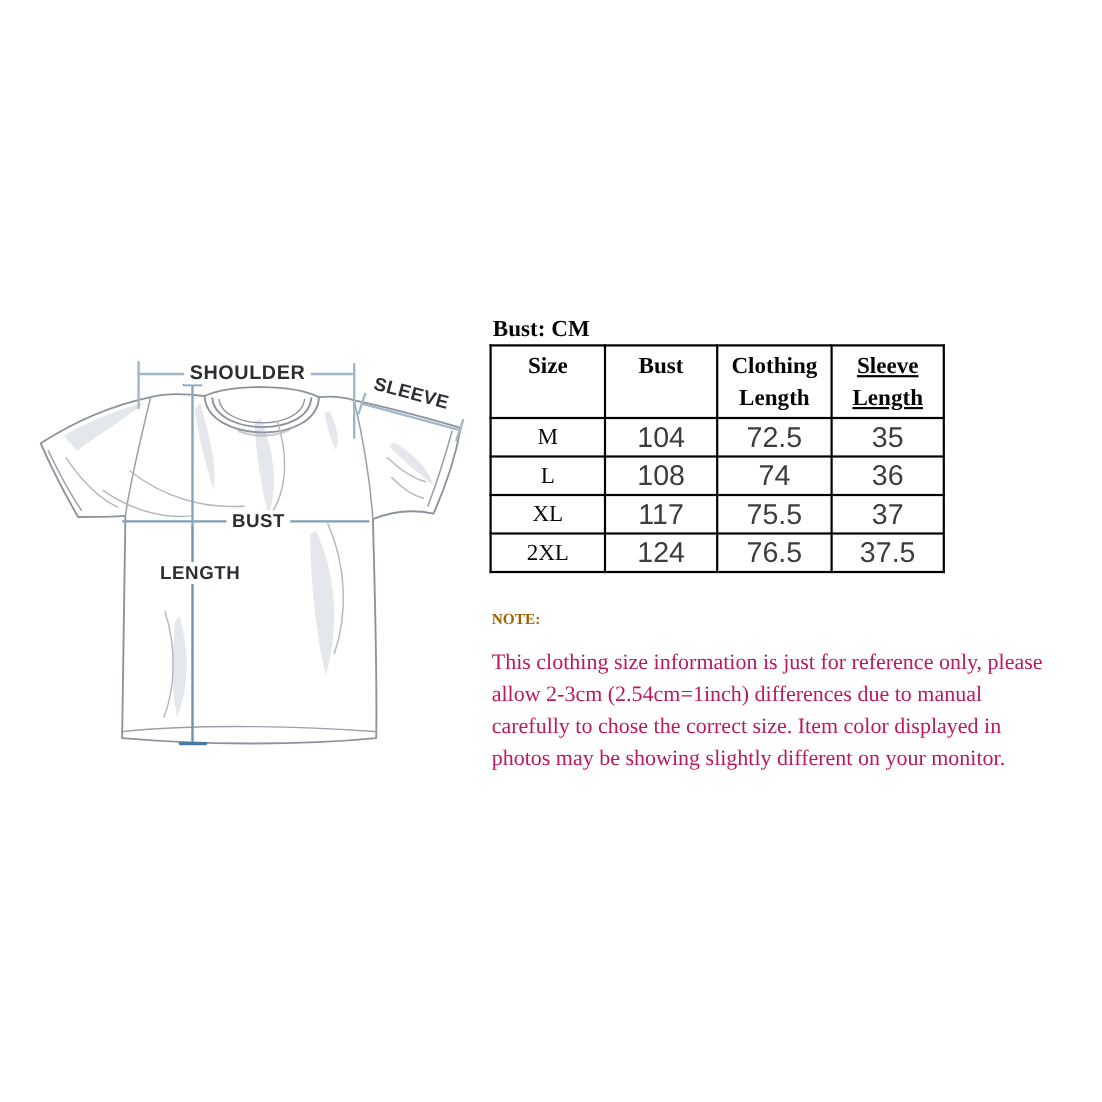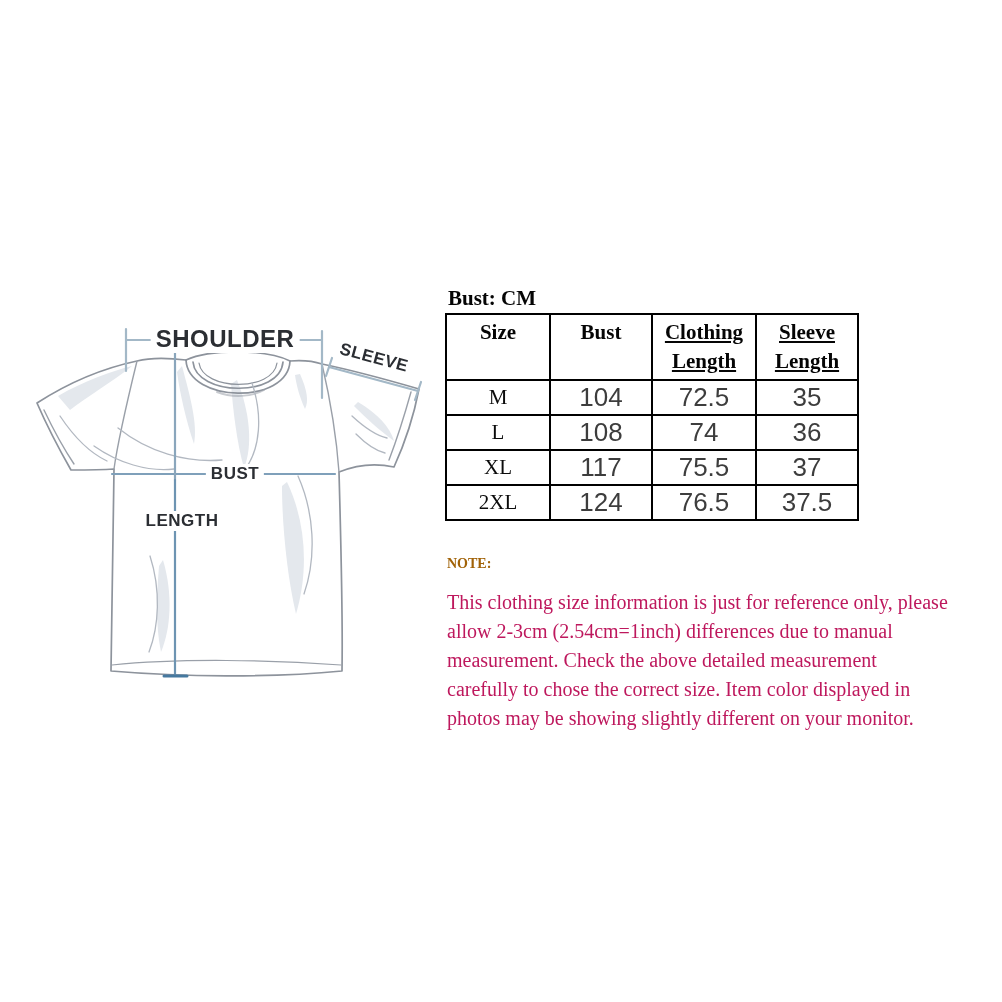--- a/index.html
+++ b/index.html
@@ -16,21 +16,21 @@
     position:absolute;
     transform:translate(-50%,-50%);
     font-family:"Liberation Sans",sans-serif;
     font-weight:bold;
     font-size:17px;
     letter-spacing:.5px;
     color:#2b2e33;
     white-space:nowrap;
   }
   .measure-label.bg{background:#ffffff;padding:0 5px;}
-  .lbl-shoulder{left:225px;top:339px;font-size:24px;}
+  .lbl-shoulder{left:225px;top:339px;font-size:18px;}
   .lbl-sleeve{left:374px;top:358px;transform:translate(-50%,-50%) rotate(15deg);}
   .lbl-bust{left:235px;top:474px;}
   .lbl-length{left:182px;top:521px;text-align:right;}
   
   .unit-label{
     position:absolute;left:448px;top:286px;
     font-family:"Liberation Serif",serif;
     font-weight:bold;font-size:21px;color:#050505;
   }
   .size-table{
@@ -48,21 +48,21 @@
   }
   .size-table td{height:29px;vertical-align:middle;}
   td.cell-size{
     font-family:"Liberation Serif",serif;
     font-size:21px;color:#0b0b0b;
   }
   td.cell-num{
     font-family:"Liberation Sans",sans-serif;
     font-size:26px;color:#3d3d3d;
   }
-  .col-0{width:100px;} .col-1{width:98px;} .col-2{width:100px;text-decoration:underline;} .col-3{width:98px;text-decoration:underline;}
+  .col-0{width:100px;} .col-1{width:98px;} .col-2{width:100px;} .col-3{width:98px;text-decoration:underline;}
   
   .note{position:absolute;left:447px;top:556px;width:530px;}
   .note-heading{
     font-family:"Liberation Serif",serif;
     font-weight:bold;font-size:14px;color:#a16207;
     margin-bottom:16px;
   }
   .note-line{
     font-family:"Liberation Serif",serif;
     font-size:20px;color:#be185d;line-height:29px;
@@ -188,18 +188,17 @@
         <td class="cell-num">76.5</td>
         <td class="cell-num">37.5</td>
       </tr>
     </tbody>
   </table>
 
   <div class="note">
     <div class="note-heading">NOTE:</div>
     <div class="note-line">This clothing size information is just for reference only, please</div>
     <div class="note-line">allow 2-3cm (2.54cm=1inch) differences due to manual</div>
-    <div class="note-line">measurement. Check the above detailed measurement</div>
     <div class="note-line">carefully to chose the correct size. Item color displayed in</div>
     <div class="note-line">photos may be showing slightly different on your monitor.</div>
   </div>
 
 </div>
 
 </body></html>

